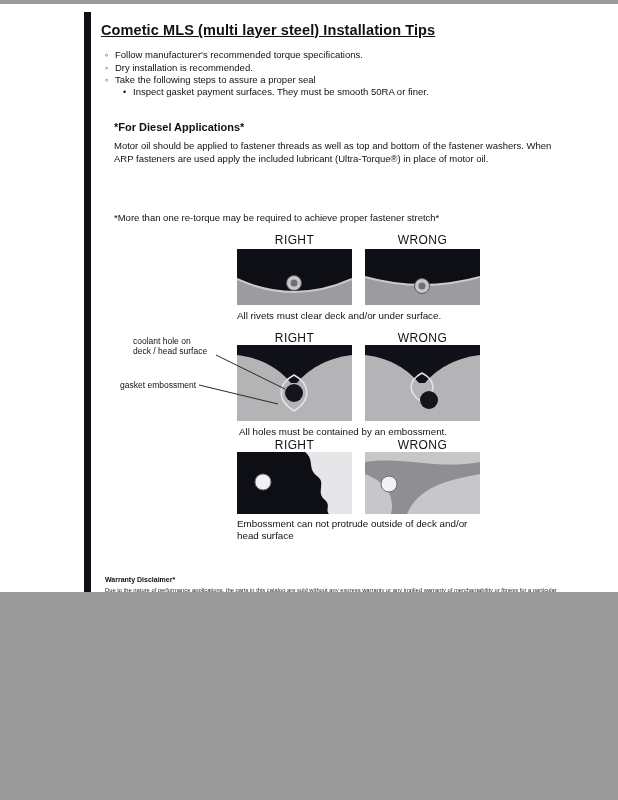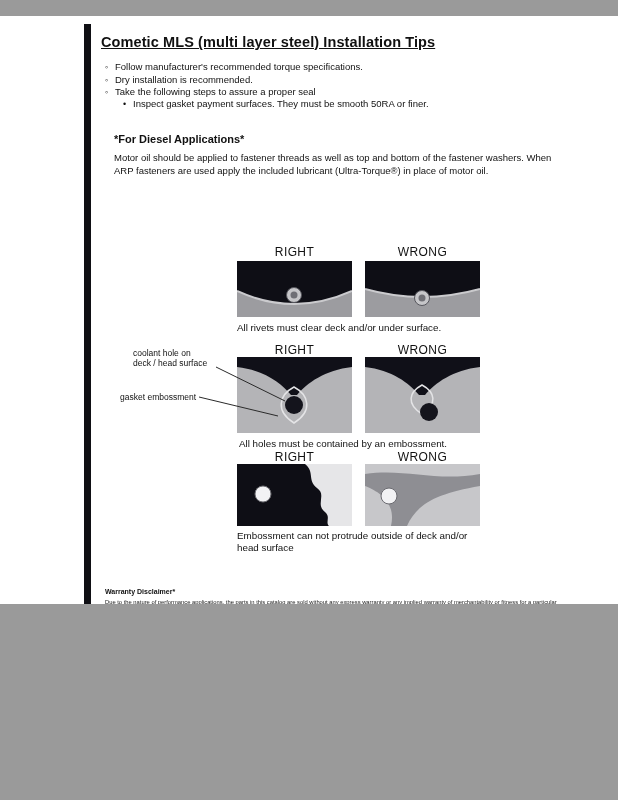--- a/index.html
+++ b/index.html
@@ -1,20 +1,20 @@
 <!DOCTYPE html>
 <html><head>
 <meta charset="utf-8">
 <style>
   * { margin:0; padding:0; box-sizing:border-box; }
   html,body { background:#9a9a9a; }
   .page {
     position:relative; width:618px; height:588px; background:#ffffff;
     font-family:"Liberation Sans", sans-serif; color:#111; overflow:hidden;
-    margin:16px auto;
+    margin:4px auto;
   }
   .abs { position:absolute; }
   .black-bar { position:absolute; left:84px; top:8px; width:7px; height:764px; background:#0f0f14; }
   .title {
     position:absolute; left:101px; top:18px; font-size:14.5px; font-weight:bold;
     text-decoration:underline; letter-spacing:.1px;
   }
   .bullet { position:absolute; font-size:9.5px; line-height:11.5px; white-space:nowrap; }
   .bullet .bm { display:inline-block; width:10px; font-size:9px; }
   .heading { position:absolute; font-size:11px; font-weight:bold; }
@@ -48,20 +48,21 @@
   <div class="bullet" style="left:105px;top:70px;">
     <span class="bm">◦</span><span>Take the following steps to assure a proper seal</span>
   </div>
 
   <div class="bullet" style="left:123px;top:82px;">
     <span class="bm">•</span><span>Inspect gasket payment surfaces.  They must be smooth 50RA or finer.</span>
   </div>
 
   <div class="heading" style="left:114px;top:117px;">*For Diesel Applications*</div>
   <div class="para" style="left:114px;top:136px;width:444px;">Motor oil should be applied to fastener threads as well as top and bottom of the fastener washers. When ARP fasteners are used apply the included lubricant (Ultra-Torque®) in place of motor oil.</div>
+  <div class="para" style="left:114px;top:208px;width:450px;">*More than one re-torque may be required to achieve proper fastener stretch*</div>
 
   <div class="dlabel" style="left:237px;top:229px;">RIGHT</div>
   <div class="dlabel" style="left:365px;top:229px;">WRONG</div>
 
   <svg class="panel" style="left:237px;top:245px;" width="115" height="56" viewBox="0 0 115 56">
     <rect width="115" height="56" fill="#0e0e15"></rect>
     <path d="M0,56 V30 Q57,56 115,30 V56 Z" fill="#9c9ca0"></path>
     <path d="M0,30 Q57,56 115,30" stroke="#cbcbce" stroke-width="2" fill="none"></path>
     <circle cx="57" cy="34" r="7.5" fill="#c6c6c9" stroke="#55555c"></circle>
     <circle cx="57" cy="34" r="3.5" fill="#6f6f75"></circle>

